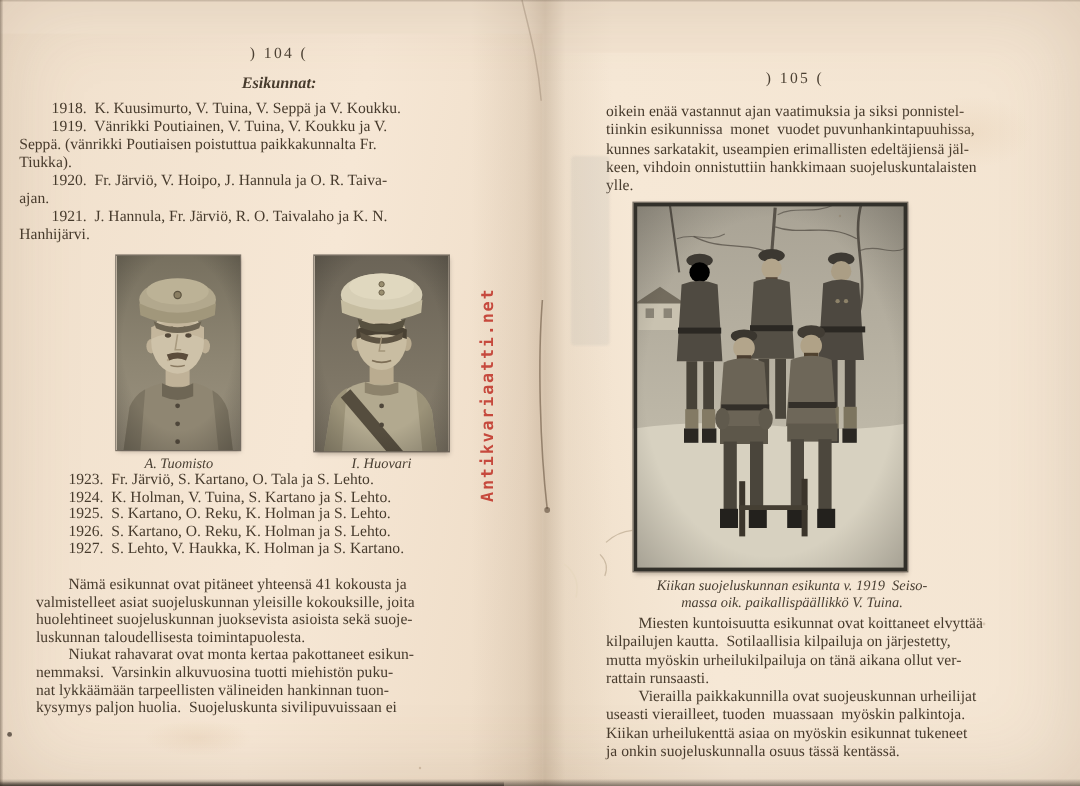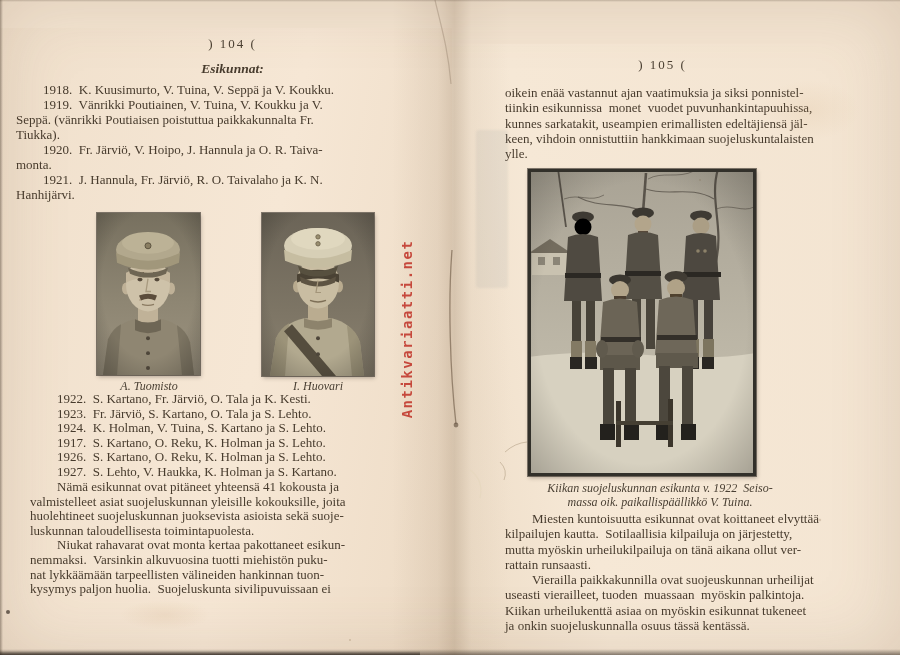--- a/index.html
+++ b/index.html
@@ -71,21 +71,21 @@
 <div class="page" id="page-left">
   <div class="tblock page-number" id="lp-number">) 104 (</div>
   <div class="tblock" id="lp-heading">Esikunnat:</div>
 
   <div class="tblock" id="lp-staff-top">
       <div class="tline indent">1918.  K. Kuusimurto, V. Tuina, V. Seppä ja V. Koukku.</div>
       <div class="tline indent">1919.  Vänrikki Poutiainen, V. Tuina, V. Koukku ja V.</div>
       <div class="tline">Seppä. (vänrikki Poutiaisen poistuttua paikkakunnalta Fr.</div>
       <div class="tline">Tiukka).</div>
       <div class="tline indent">1920.  Fr. Järviö, V. Hoipo, J. Hannula ja O. R. Taiva-</div>
-      <div class="tline">monta.</div>
+      <div class="tline">ajan.</div>
       <div class="tline indent">1921.  J. Hannula, Fr. Järviö, R. O. Taivalaho ja K. N.</div>
       <div class="tline">Hanhijärvi.</div>
     </div>
 
   <div class="photo" id="photo-tuomisto">
     <svg viewBox="0 0 103 163" preserveAspectRatio="none">
       <defs>
         <linearGradient id="p1bg" x1="0" y1="0" x2="0" y2="1">
           <stop offset="0" stop-color="#77705f"></stop>
             <stop offset="0.55" stop-color="#8e8673"></stop>
@@ -158,24 +158,23 @@
       <path d="M36,53 Q56,63 76,53 L74,60 Q56,68 38,60 Z" fill="#57503f"></path>
       <circle cx="56" cy="24" r="2.2" fill="#9a8f70" stroke="#6b6049" stroke-width="0.8"></circle>
       <circle cx="56" cy="31" r="2.2" fill="#9a8f70" stroke="#6b6049" stroke-width="0.8"></circle>
       <rect width="112" height="164" fill="url(#p2vin)"></rect>
     </svg>
   </div>
   <div class="caption" id="caption-tuomisto">A. Tuomisto</div>
   <div class="caption" id="caption-huovari">I. Huovari</div>
 
   <div class="tblock lh14" id="lp-years">
-      <div class="tline indent">1922.  S. Kartano, Fr. Järviö, O. Tala ja K. Kesti.</div>
       <div class="tline indent">1923.  Fr. Järviö, S. Kartano, O. Tala ja S. Lehto.</div>
       <div class="tline indent">1924.  K. Holman, V. Tuina, S. Kartano ja S. Lehto.</div>
-      <div class="tline indent">1917.  S. Kartano, O. Reku, K. Holman ja S. Lehto.</div>
+      <div class="tline indent">1925.  S. Kartano, O. Reku, K. Holman ja S. Lehto.</div>
       <div class="tline indent">1926.  S. Kartano, O. Reku, K. Holman ja S. Lehto.</div>
       <div class="tline indent">1927.  S. Lehto, V. Haukka, K. Holman ja S. Kartano.</div>
     </div>
   <div class="tblock lh14" id="lp-body">
       <div class="tline indent">Nämä esikunnat ovat pitäneet yhteensä 41 kokousta ja</div>
       <div class="tline">valmistelleet asiat suojeluskunnan yleisille kokouksille, joita</div>
       <div class="tline">huolehtineet suojeluskunnan juoksevista asioista sekä suoje-</div>
       <div class="tline">luskunnan taloudellisesta toimintapuolesta.</div>
       <div class="tline indent">Niukat rahavarat ovat monta kertaa pakottaneet esikun-</div>
       <div class="tline">nemmaksi.  Varsinkin alkuvuosina tuotti miehistön puku-</div>
@@ -295,21 +294,21 @@
       </g>
 
       <rect x="88" y="232" width="5" height="46" fill="#3b352b"></rect>
       <rect x="140" y="230" width="5" height="48" fill="#3b352b"></rect>
       <rect x="88" y="252" width="57" height="4" fill="#453f33"></rect>
       <rect width="228" height="307" fill="url(#gpVin)"></rect>
       <rect x="1.5" y="1.5" width="225" height="304" fill="none" stroke="#32302a" stroke-width="3"></rect>
     </svg>
   </div>
   <div class="caption" id="caption-group">
-      <div class="tline">Kiikan suojeluskunnan esikunta v. 1922  Seiso-</div>
+      <div class="tline">Kiikan suojeluskunnan esikunta v. 1919  Seiso-</div>
       <div class="tline">massa oik. paikallispäällikkö V. Tuina.</div>
     </div>
 
   <div class="tblock lh15" id="rp-body">
       <div class="tline indent">Miesten kuntoisuutta esikunnat ovat koittaneet elvyttää</div>
       <div class="tline">kilpailujen kautta.  Sotilaallisia kilpailuja on järjestetty,</div>
       <div class="tline">mutta myöskin urheilukilpailuja on tänä aikana ollut ver-</div>
       <div class="tline">rattain runsaasti.</div>
       <div class="tline indent">Vierailla paikkakunnilla ovat suojeuskunnan urheilijat</div>
       <div class="tline">useasti vierailleet, tuoden  muassaan  myöskin palkintoja.</div>

